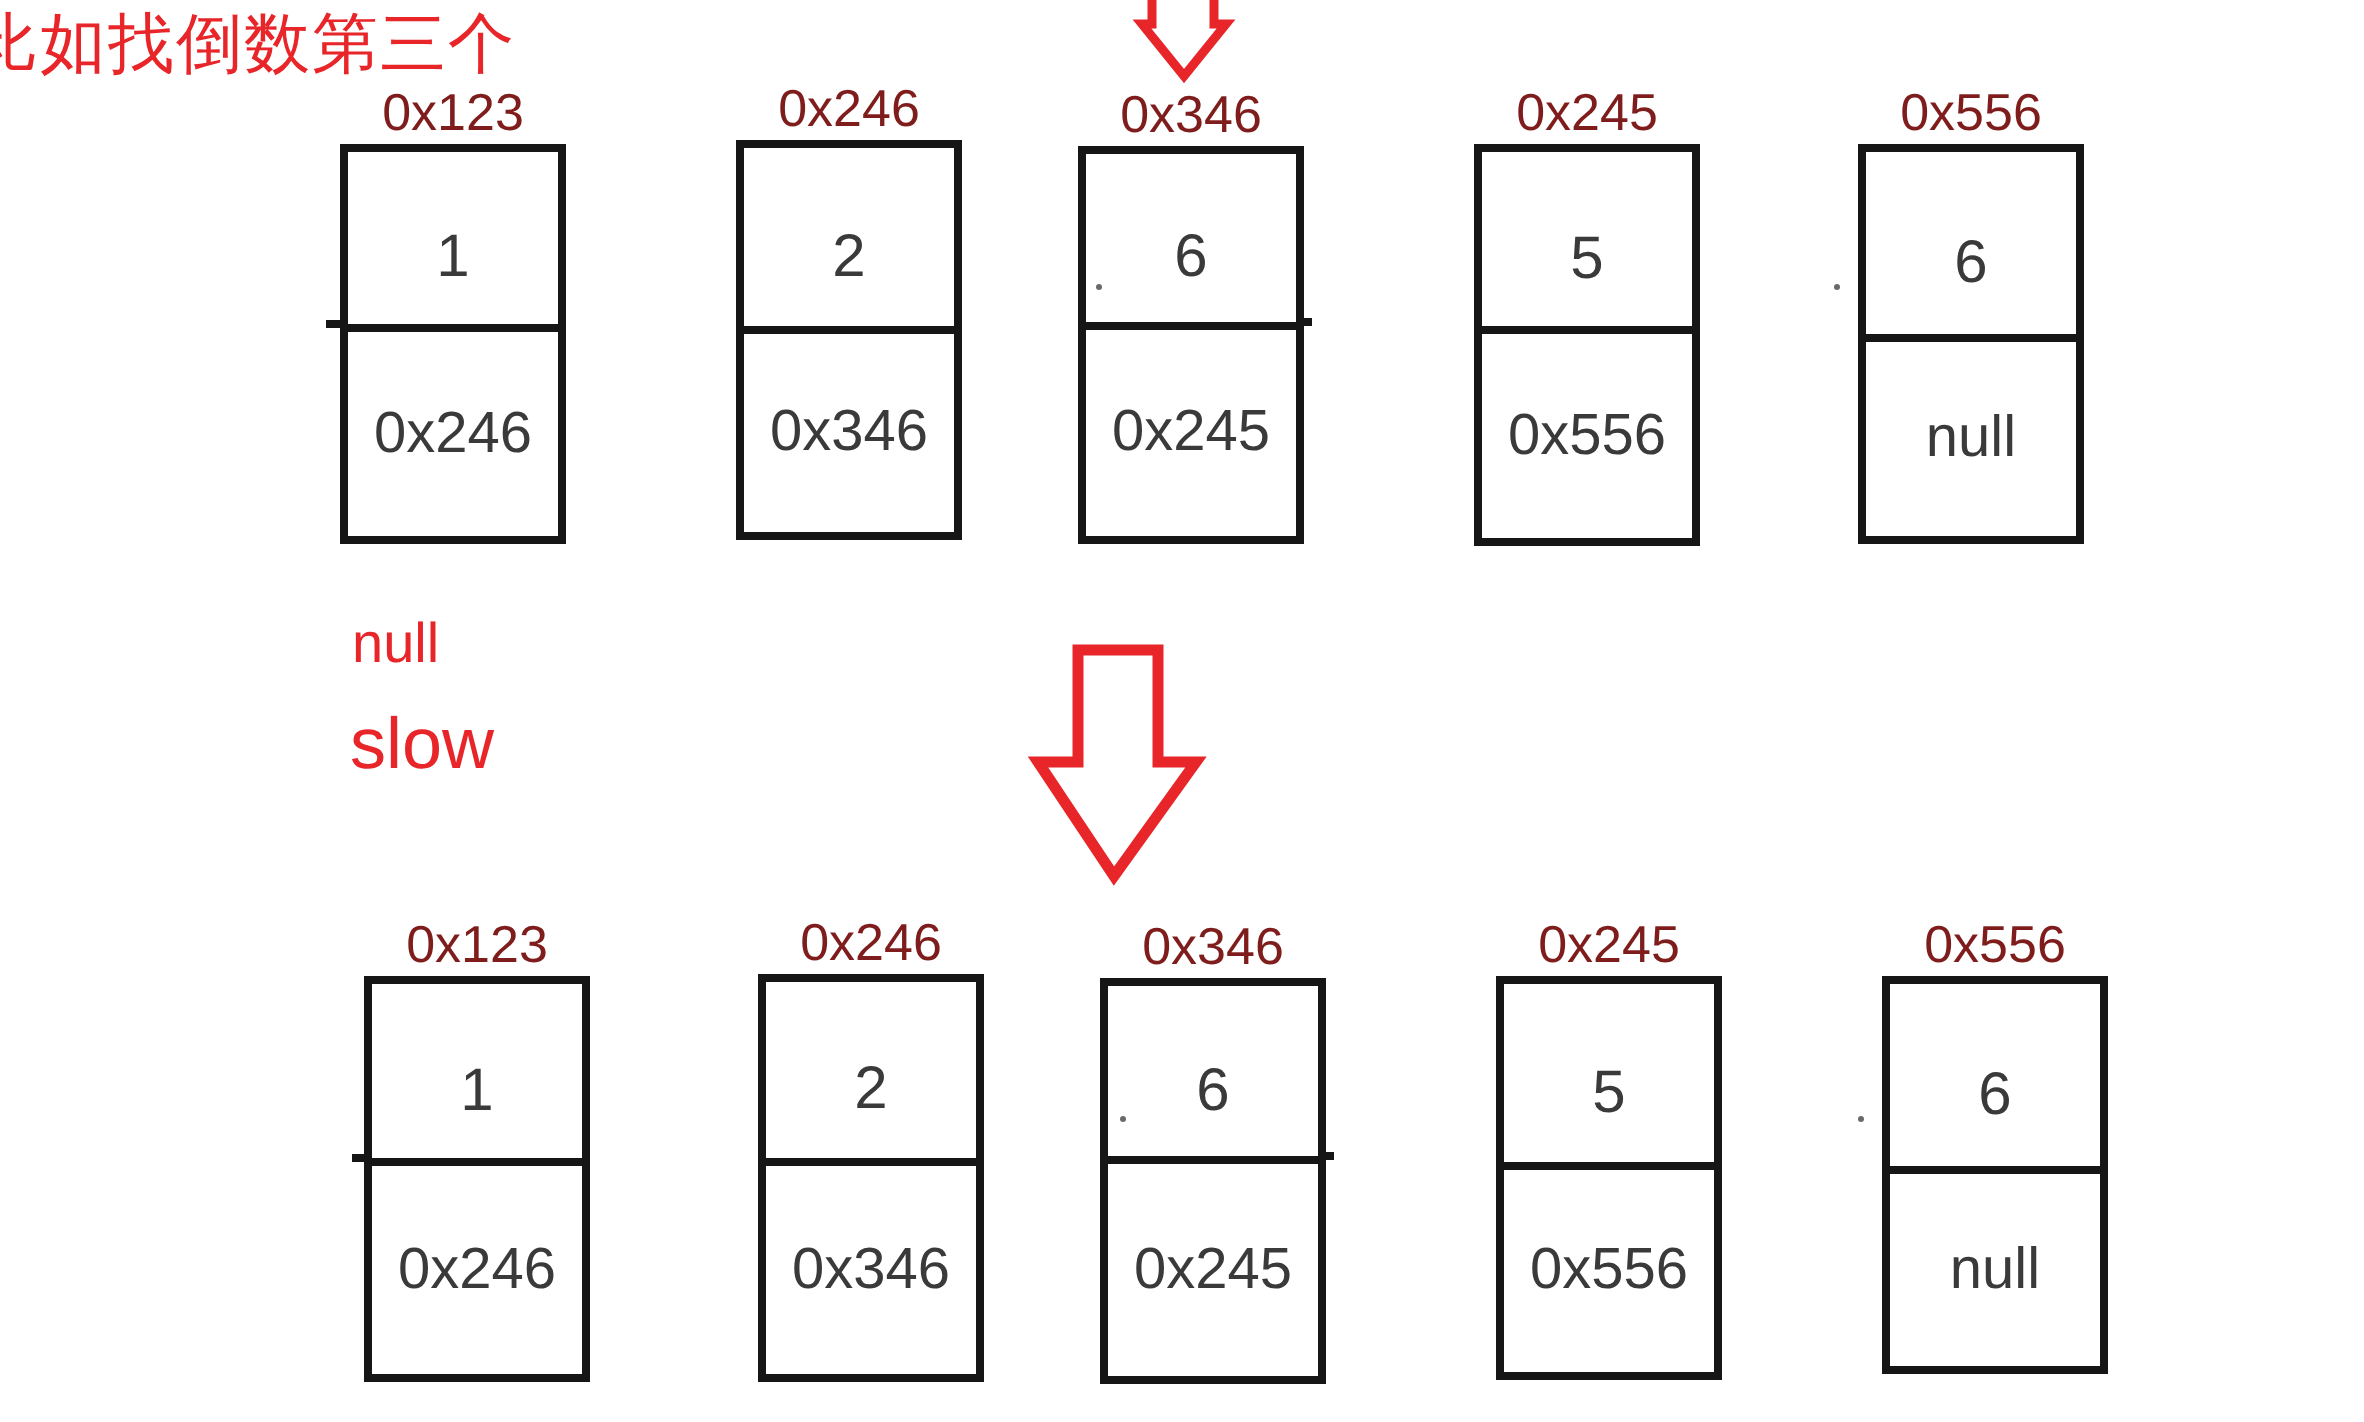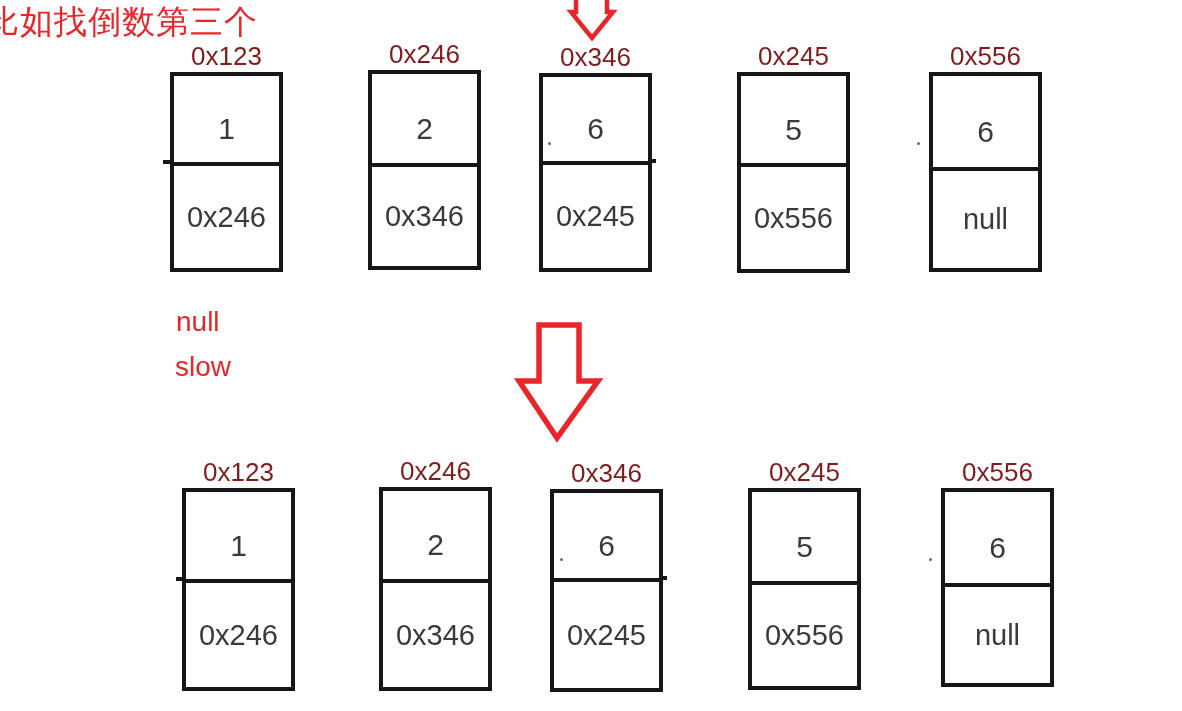--- a/index.html
+++ b/index.html
@@ -12,21 +12,21 @@
     color:#333333;
   }
   .red-note {
     position:absolute;
     color:#e8262a;
     font-family:"Liberation Sans", sans-serif;
     white-space:nowrap;
   }
   .note-top    { left:-14px; top:0px;  font-size:33px; letter-spacing:1px; }
   .note-fast   { left:176px; top:306px; font-size:28px; }
-  .note-slow   { left:175px; top:351px; font-size:28px; }
+  .note-slow   { left:175px; top:351px; font-size:36px; }
   .note-step   { left:25px;  top:420px; font-size:31px; }
 
   .node { position:absolute; width:113px; }
   .addr {
     position:absolute; top:-31px; left:-10px; width:133px;
     text-align:center; font-size:26px; color:#7f1d1d;
   }
   .box {
     box-sizing:border-box;
     height:var(--h,200px);

